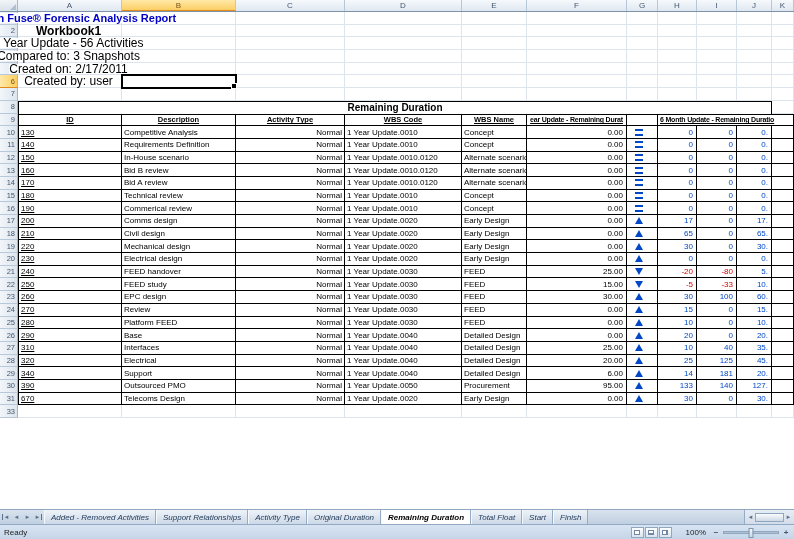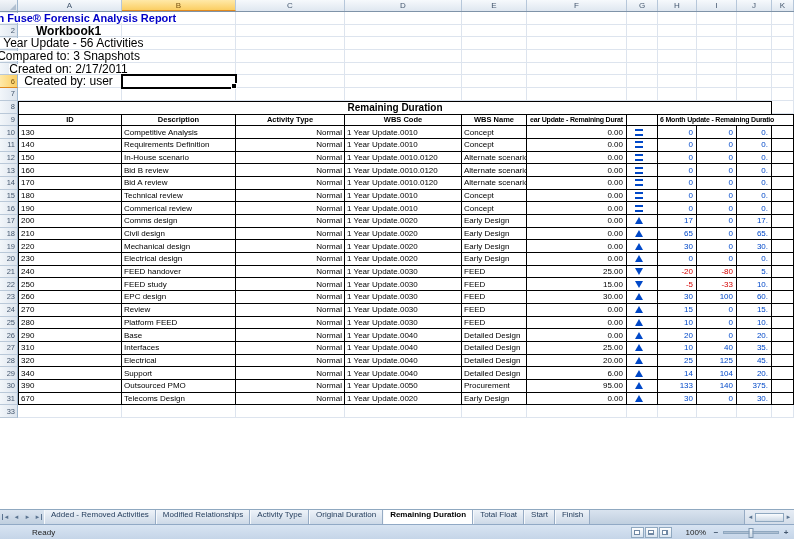--- a/index.html
+++ b/index.html
@@ -39,60 +39,60 @@
   .irow.bold  .txt{ font-weight:bold; }
   .irow.active .c-b{ position:relative; overflow:visible; background:#fff;
     outline:2px solid #000; outline-offset:-1px; z-index:3; }
   .irow.active .c-b::after{ content:""; position:absolute; right:-2px; bottom:-2px;
     width:4px; height:4px; background:#000; border:1px solid #fff; }
   
   .t8 .c-title{ grid-column:2 / span 10; border:1px solid #000; border-bottom:none;
     justify-content:center; font-weight:bold; font-size:10px; }
   
   .hr9 .c{ border-color:#000; border-top:1px solid #000; justify-content:center;
-    font-weight:bold; font-size:7.5px; }
+    font-weight:bold; font-size:7.5px;text-decoration:underline; }
   .hr9 .c-id{ border-left:1px solid #000; }
   .hr9 .c-f{ font-size:7px; letter-spacing:-0.2px; padding:0; }
   .hr9 .c-six{ grid-column:9 / span 4; justify-content:flex-start; overflow:visible;
     font-size:7px; letter-spacing:-0.2px; padding-left:2px; }
   
   .drow .c{ border-color:#000; }
-  .drow .c-a{ border-left:1px solid #000; }
+  .drow .c-a{ border-left:1px solid #000;text-decoration:underline; }
   .c-c{ justify-content:flex-end; }
   .c-f,.c-h,.c-i,.c-j{ justify-content:flex-end; padding-right:3px; }
   .val{ color:var(--value-blue); }
   .val.neg{ color:var(--negative-red); }
   .c-g{ padding-left:8px; }
   .tricon{ display:block; }
   .tricon.ic-equal{ width:8px; height:7px; border-top:2px solid var(--icon-blue); border-bottom:2px solid var(--icon-blue); }
   .tricon.ic-up{ width:0; height:0; border-left:4px solid transparent; border-right:4px solid transparent; border-bottom:7px solid var(--icon-blue); }
   .tricon.ic-down{ width:0; height:0; border-left:4px solid transparent; border-right:4px solid transparent; border-top:7px solid var(--icon-blue); }
   .filler{ height:78px; background:#fff; }
   
   .tabbar{ height:15px; background:linear-gradient(#d9e3ef,#c0cfdf); border-top:1px solid #8fa8c0;
     display:flex; align-items:stretch; font-size:8px; }
   .tnav{ width:11px; display:flex; align-items:center; justify-content:center; }
   .tnav .g{ font-size:6px; color:#5a7390; line-height:1; }
   .gfirst::before{ content:"◄"; } .gfirst{ border-left:1px solid #5a7390; padding-left:1px; }
   .gprev::before{ content:"◄"; }
   .gnext::before{ content:"►"; }
   .glast::before{ content:"►"; } .glast{ border-right:1px solid #5a7390; padding-right:1px; }
-  .tab{ display:flex; padding:0 6px; background:linear-gradient(#eef3f9,#cdd9e7);
-    border-right:1px solid #96abc4; border-left:1px solid #f6f9fc; color:#243d5c; white-space:nowrap; }
+  .tab{ display:flex; align-items:center; padding:0 6px; background:linear-gradient(#eef3f9,#cdd9e7);
+    border-right:1px solid #96abc4; border-left:1px solid #f6f9fc; color:#243d5c; white-space:nowrap;font-style:italic; }
   .tab.active{ background:#fff; font-weight:bold; color:#000; }
   .tabfill{ flex:1; }
   .hscroll{ width:50px; display:flex; align-items:center; border-left:1px solid #96abc4;
     background:linear-gradient(#e7edf5,#d3dde9); padding:0 1px; }
   .harrow{ font-size:6px; color:#5a7390; width:9px; text-align:center; }
   .hla::before{ content:"◄"; } .hra::before{ content:"►"; }
   .hthumb{ flex:1; height:9px; background:linear-gradient(#fafcfe,#cdd9e6); border:1px solid #8fa8c0; }
   
   .status{ height:15px; background:linear-gradient(#d8e4f2,#c5d5e8); border-top:1px solid #91a9c5;
     display:flex; align-items:center; font-size:8px; padding:0 4px; color:#1c1c1c; }
-  .ready{ flex:1;margin-left:28px; }
+  .ready{ flex:1; }
   .views{ display:flex; gap:1px; margin-right:6px; }
   .vbtn{ width:13px; height:11px; background:linear-gradient(#fdfefe,#d9e4f0); border:1px solid #8fa8c0;
     display:flex; align-items:center; justify-content:center; }
   .vbtn i{ display:block; width:6px; height:5px; background:#fff; border:1px solid #6f87a3; }
   .vbtn.v2 i{ border-bottom-width:2px; }
   .vbtn.v3 i{ border-right-width:2px; }
   .zoomtxt{ margin:0 6px 0 8px; }
   .zsign{ width:8px; text-align:center; color:#44576e; font-weight:bold; }
   .zminus::before{ content:"−"; } .zplus::before{ content:"+"; }
   .ztrack{ width:56px; height:3px; background:#aebfd2; border:1px solid #8fa8c0; position:relative; margin:0 3px; }
@@ -1013,21 +1013,21 @@
       <div class="c c-f">
           <span>6.00</span>
         </div>
       <div class="c c-g">
           <span class="tricon ic-up"></span>
         </div>
       <div class="c c-h">
           <span class="val">14</span>
         </div>
       <div class="c c-i">
-          <span class="val">104</span>
+          <span class="val">181</span>
         </div>
       <div class="c c-j">
           <span class="val">20.</span>
         </div>
       <div class="c"></div>
     </div>
       <div class="row drow">
       <div class="gut">
           <span>30</span>
         </div>
@@ -1052,21 +1052,21 @@
       <div class="c c-g">
           <span class="tricon ic-up"></span>
         </div>
       <div class="c c-h">
           <span class="val">133</span>
         </div>
       <div class="c c-i">
           <span class="val">140</span>
         </div>
       <div class="c c-j">
-          <span class="val">375.</span>
+          <span class="val">127.</span>
         </div>
       <div class="c"></div>
     </div>
       <div class="row drow">
       <div class="gut">
           <span>31</span>
         </div>
       <div class="c c-a">
           <span>670</span>
         </div>
@@ -1130,21 +1130,21 @@
     <div class="tnav">
         <span class="g gnext"></span>
       </div>
     <div class="tnav">
         <span class="g glast"></span>
       </div>
     <div class="tab">
       <span>Added - Removed Activities</span>
     </div>
       <div class="tab">
-      <span>Modified Relationships</span>
+      <span>Support Relationships</span>
     </div>
       <div class="tab">
       <span>Activity Type</span>
     </div>
       <div class="tab">
       <span>Original Duration</span>
     </div>
       <div class="tab active">
       <span>Remaining Duration</span>
     </div>

